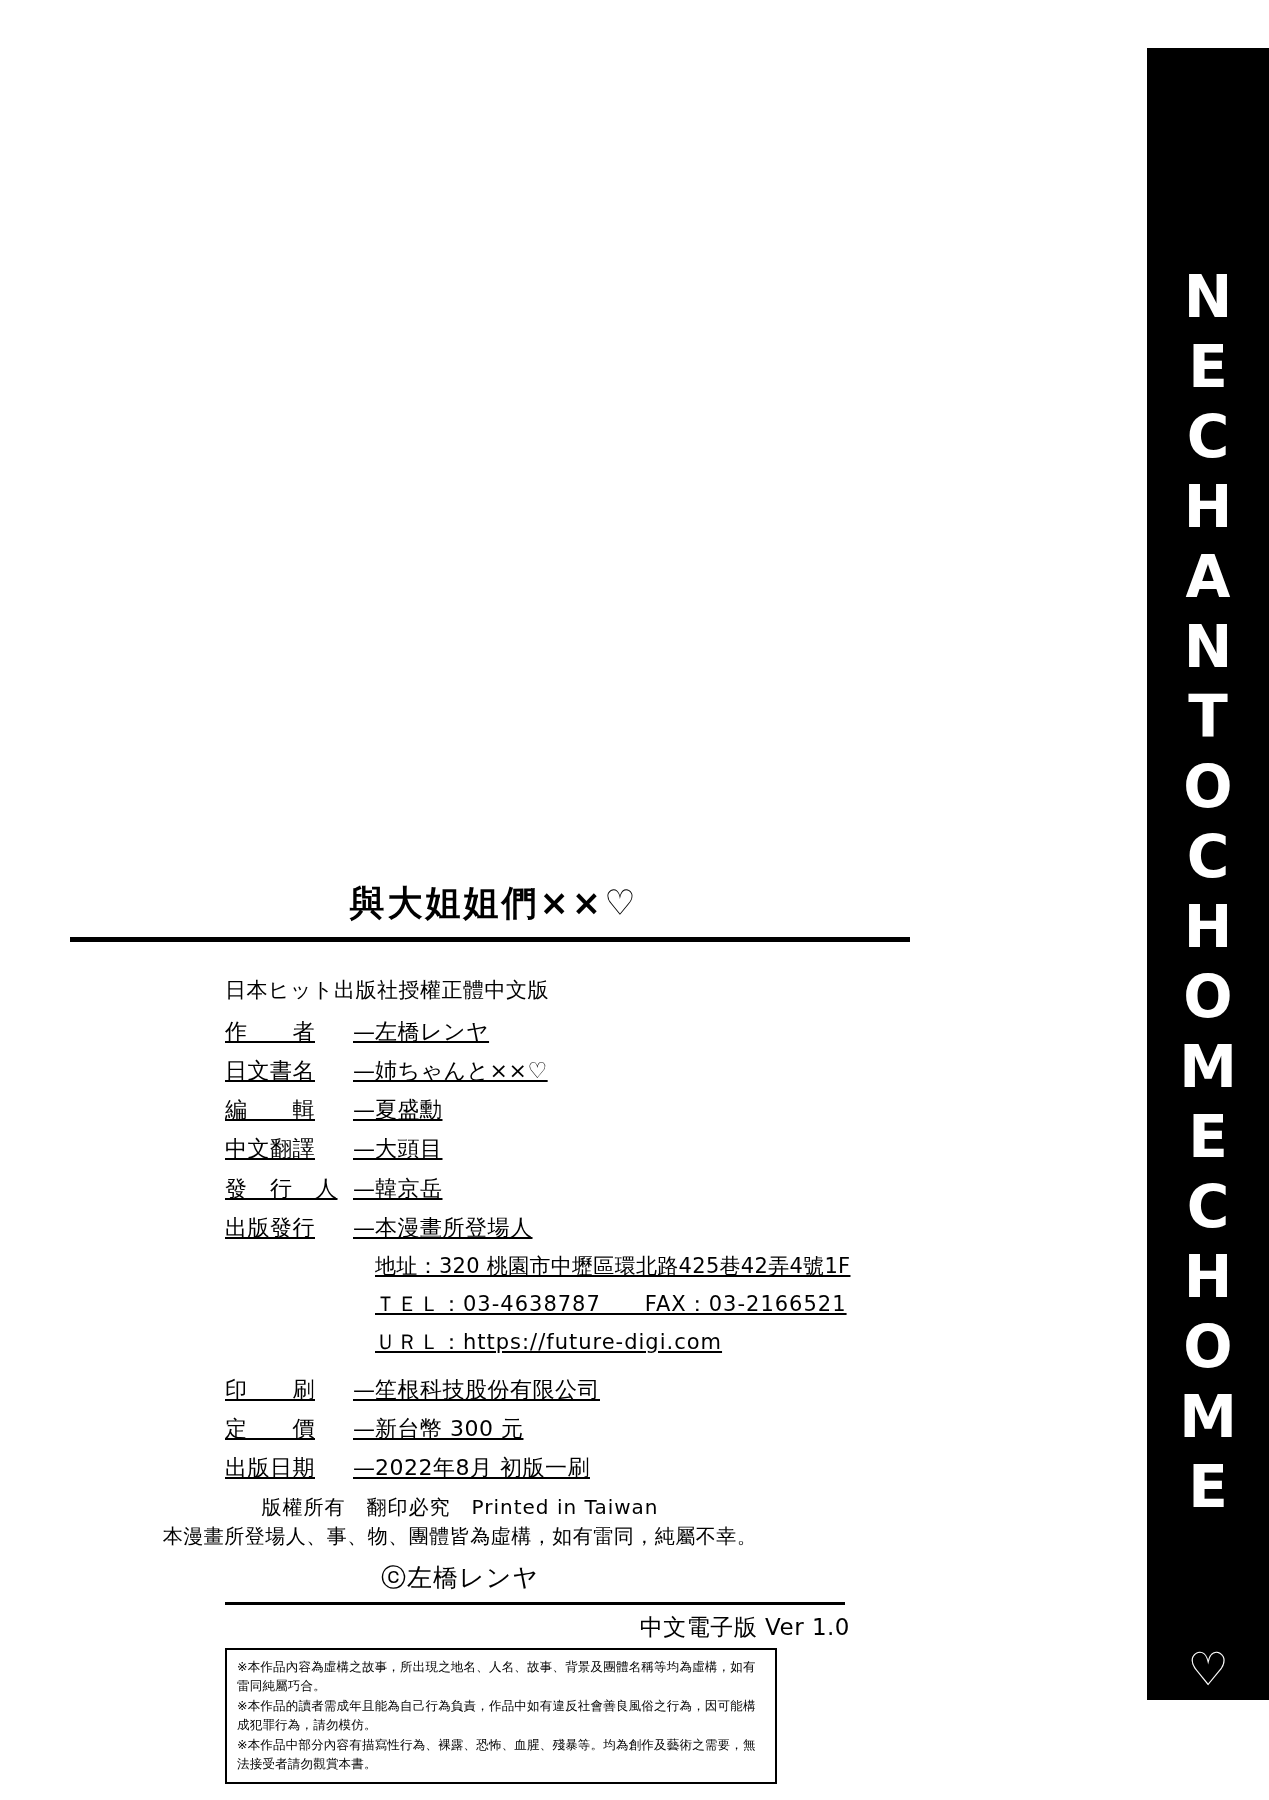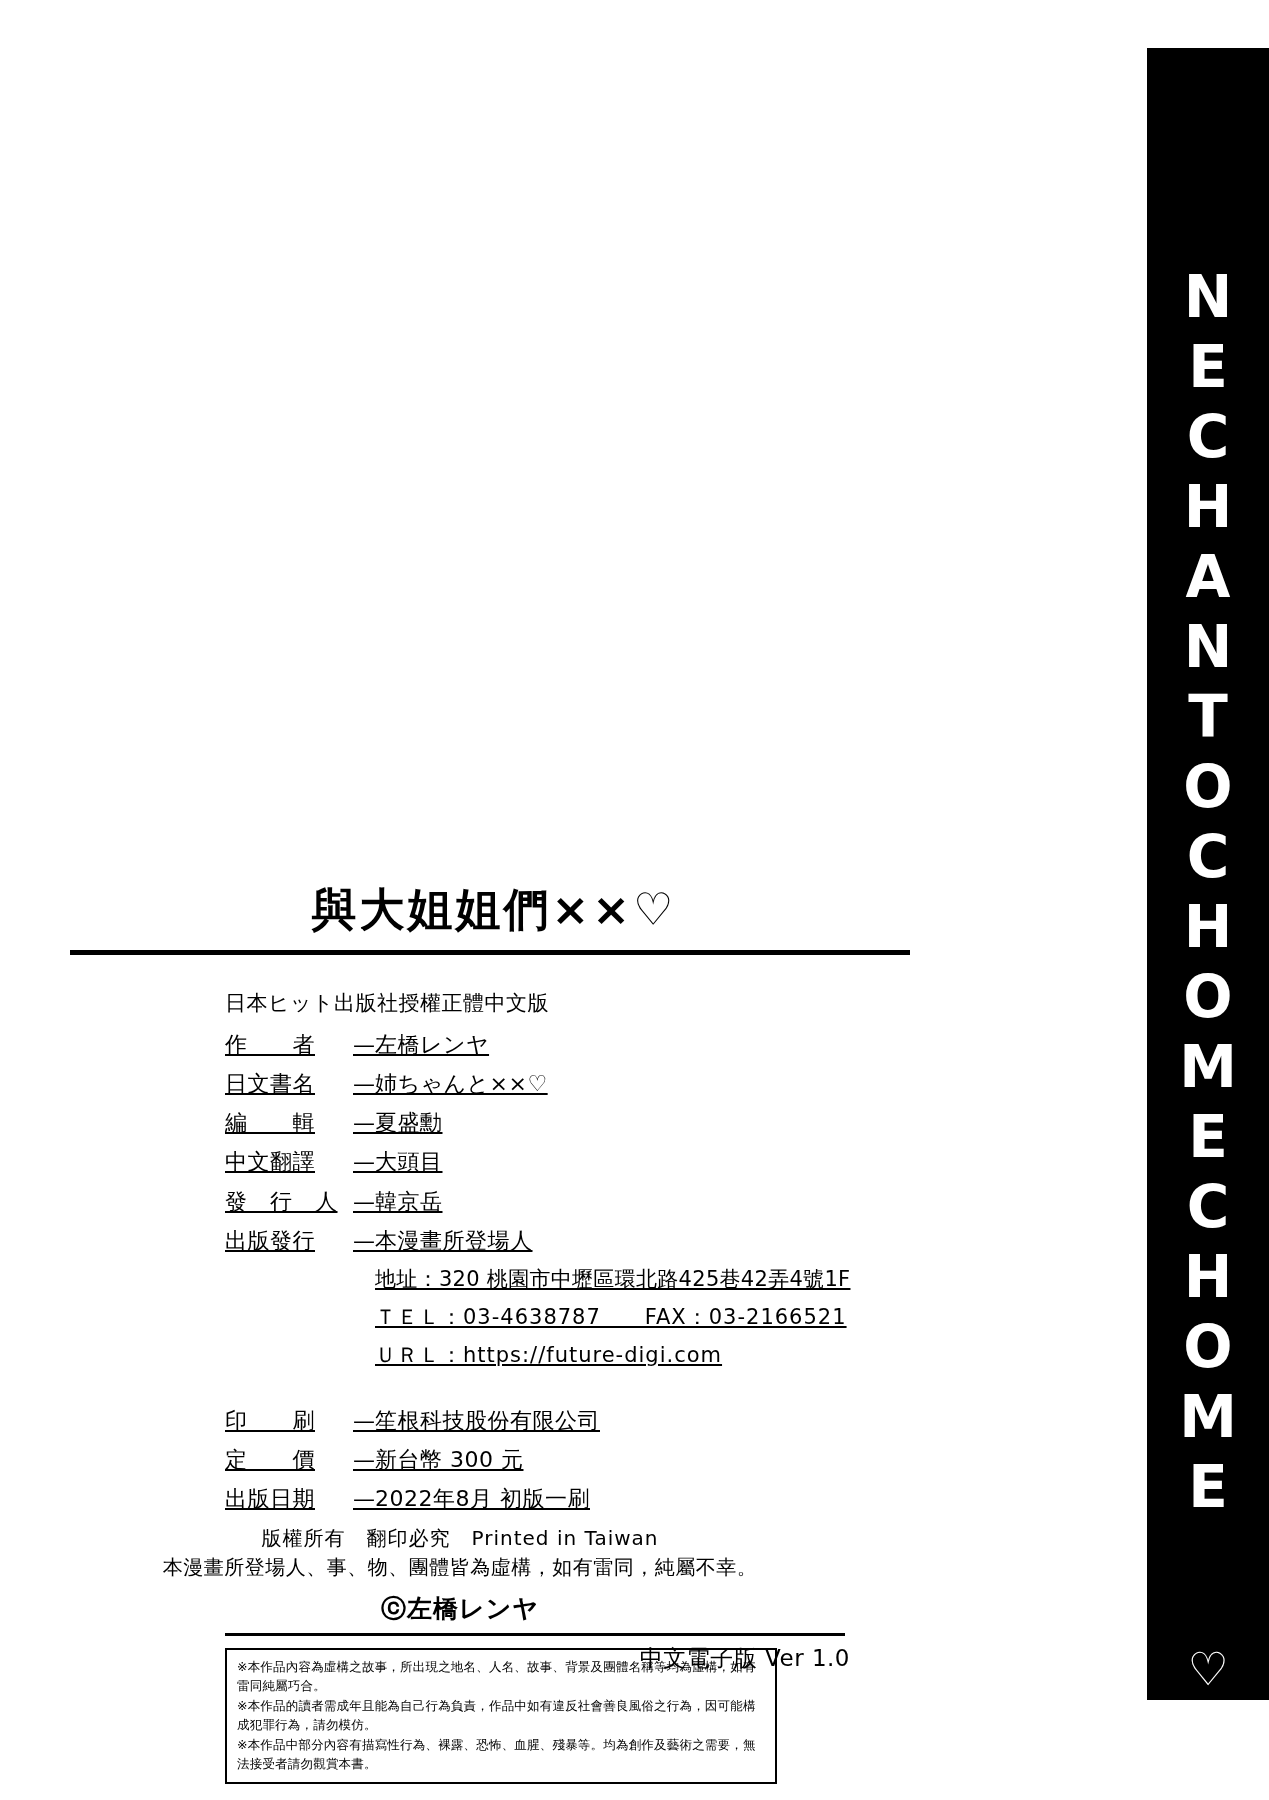--- a/index.html
+++ b/index.html
@@ -60,21 +60,21 @@
   .colophon {
     position: absolute;
     left: 70px;
     top: 880px;
     width: 840px;
   }
 
   .main-title {
     font-family: "DejaVu Sans", "Liberation Sans", sans-serif;
     font-weight: bold;
-    font-size: 45px;
+    font-size: 35px;
     letter-spacing: 3px;
     text-align: center;
     padding-left: 8px;
     margin-bottom: 10px;
     white-space: nowrap;
   }
 
   .rule-thick {
     height: 5px;
     background: #000000;
@@ -117,39 +117,38 @@
   }
   .sub-line {
     font-size: 21px;
     letter-spacing: 0.3px;
     margin-top: 11px;
   }
   .sub-line.mono-ish {
     letter-spacing: 1px;
   }
   .gap-top {
-    margin-top: 38px;
+    margin-top: 20px;
   }
 
   .legal {
     text-align: center;
     font-size: 20px;
     line-height: 1.45;
     padding-right: 60px;
   }
   .legal .l1 { letter-spacing: 1px; }
   .legal .l2 { letter-spacing: 0.5px; }
 
   .copyright {
     text-align: center;
     font-size: 25px;
     margin-top: 10px;
     padding-right: 60px;
     letter-spacing: 1px;
-    font-weight: bold;
   }
 
   .rule-thin {
     height: 3px;
     background: #000000;
     width: 620px;
     margin: 8px auto 0 auto;
     margin-left: 155px;
   }
 

